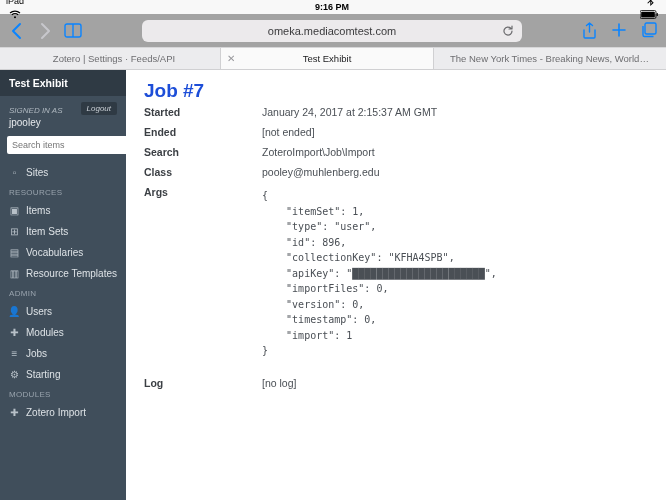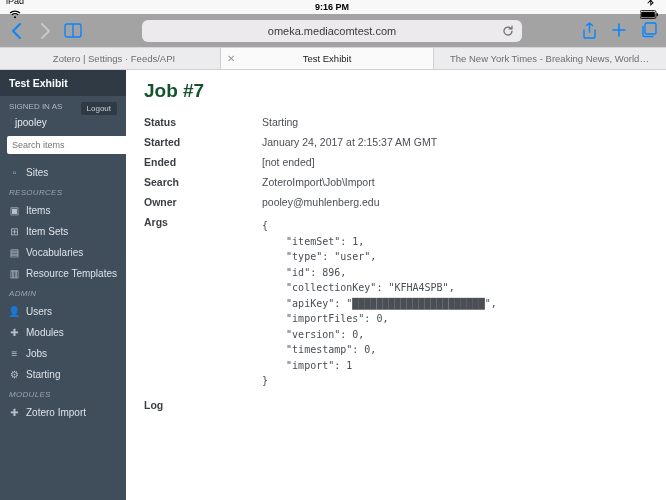--- a/index.html
+++ b/index.html
@@ -24,33 +24,33 @@
 .safari-tabs { height:22px; background:#ececee; display:flex; border-bottom:1px solid #d0d0d2; font-size:9.5px; color:#6d6d70;padding-left:8px; }
 .stab { flex:1; display:flex; align-items:center; justify-content:center; border-right:1px solid #d0d0d2; position:relative; padding:0 16px; cursor:pointer; }
 .stab:last-child { border-right:none; }
 .stab.active { background:#fafafa; color:#1c1c1e; }
 .stab .close { position:absolute; left:6px; color:#98989c; font-size:10px; }
 
 
 .app { display:flex; height:430px; }
 .sidebar { width:126px; background:#404e5b; color:#c8ced4; display:flex; flex-direction:column; font-size:10px; }
 .side-title { background:#2f3a44; color:#fff; padding:7px 9px; font-size:10.5px; font-weight:600; }
-.signed { padding:6px 9px 2px; font-size:8px; color:#aeb7bf; display:flex; justify-content:space-between; align-items:flex-start; }
+.signed { padding:6px 9px 2px; font-size:8px; color:#aeb7bf; display:flex; justify-content:space-between; align-items:flex-end;font-style:italic; }
 .logout { background:#2f3a44; color:#c8ced4; padding:2px 6px; border-radius:2px; font-size:8px; cursor:pointer; }
-.user { padding:0 15px 8px; color:#e6e9ec; font-size:10px; }
+.user { padding:0 9px 8px; color:#e6e9ec; font-size:10px; }
 .searchrow { display:flex; padding:0 7px 8px; gap:13px;align-items:flex-end; }
 .searchrow input { flex:1; height:18px; border:none; border-radius:2px; padding:0 5px; font-size:9px; background:#fff; color:#333; }
 .sq { width:18px; height:18px; background:#2f3a44; border-radius:2px; display:flex; align-items:center; justify-content:center; color:#c8ced4; font-size:10px; cursor:pointer; }
-.side-sec { padding:5px 9px 3px; font-size:8px; color:#98a3ad; letter-spacing:.3px;font-style:italic; }
+.side-sec { padding:5px 9px 3px; font-size:8px; color:#98a3ad; letter-spacing:.3px; }
 .side-item { padding:5px 9px; display:flex; align-items:center; gap:6px; cursor:pointer; color:#dde2e6; }
 .side-item .ic { width:11px; display:inline-flex; justify-content:center; font-size:10px; color:#b7c0c8; }
 
 
 .main { flex:1; background:#fff; padding:10px 18px 14px; color:#3b3f44; overflow:auto; }
-.main h1 { font-size:19px; font-weight:600; color:#14532d; margin-bottom:10px; }
+.main h1 { font-size:19px; font-weight:600; color:#1d4ed8; }
 .row { display:flex; padding:4px 0; font-size:10.5px; }
 .row .lab { width:118px; color:#3b3f44; font-weight:600; }
 .row .val { flex:1; color:#4a4f55; }
 .args-code { font-family:ui-monospace,Menlo,Consolas,monospace; font-size:10px; line-height:1.55; white-space:pre; color:#4a4f55; margin-top:2px; }
 
 svg { display:block; }
 </style>
 </head>
 <body>
 
@@ -204,52 +204,49 @@
     <div class="side-item">
         <span class="ic">✚</span>
         <span>Zotero Import</span>
       </div>
   </div>
 
   <div class="main">
     <h1>Job #7</h1>
 
     <div class="row">
-        <div class="lab">Status</div>
-        <div class="val">Starting</div>
-      </div>
-    <div class="row">
         <div class="lab">Started</div>
         <div class="val">January 24, 2017 at 2:15:37 AM GMT</div>
       </div>
     <div class="row">
         <div class="lab">Ended</div>
         <div class="val">[not ended]</div>
       </div>
     <div class="row">
         <div class="lab">Search</div>
         <div class="val">ZoteroImport\Job\Import</div>
       </div>
     <div class="row">
-        <div class="lab">Owner</div>
+        <div class="lab">Class</div>
         <div class="val">pooley@muhlenberg.edu</div>
       </div>
     <div class="row" style="align-items:flex-start">
       <div class="lab">Args</div>
       <div class="val">
           <div class="args-code">{
     "itemSet": 1,
     "type": "user",
     "id": 896,
     "collectionKey": "KFHA4SPB",
     "apiKey": "██████████████████████",
     "importFiles": 0,
     "version": 0,
     "timestamp": 0,
     "import": 1
 }</div>
         </div>
     </div>
-    <div class="row" style="margin-top:2px">
+    <div class="row" style="margin-top:10px">
         <div class="lab">Log</div>
+        <div class="val">[no log]</div>
       </div>
   </div>
 </div>
 
 </body></html>

